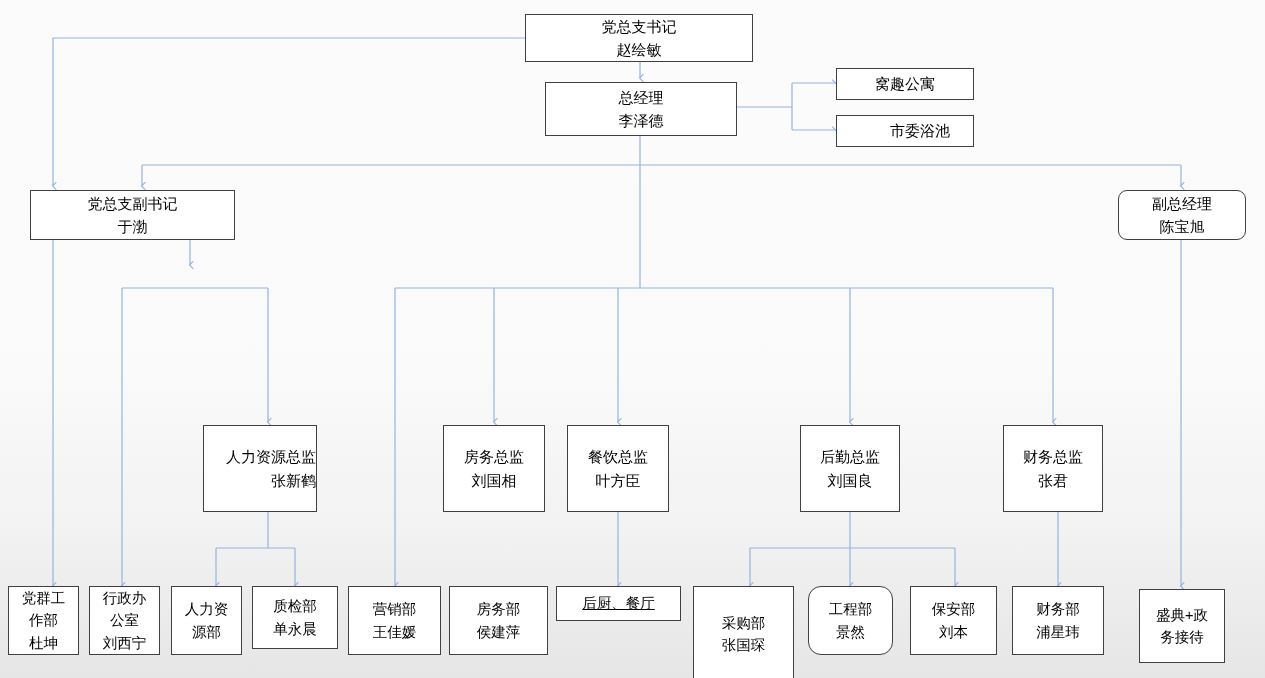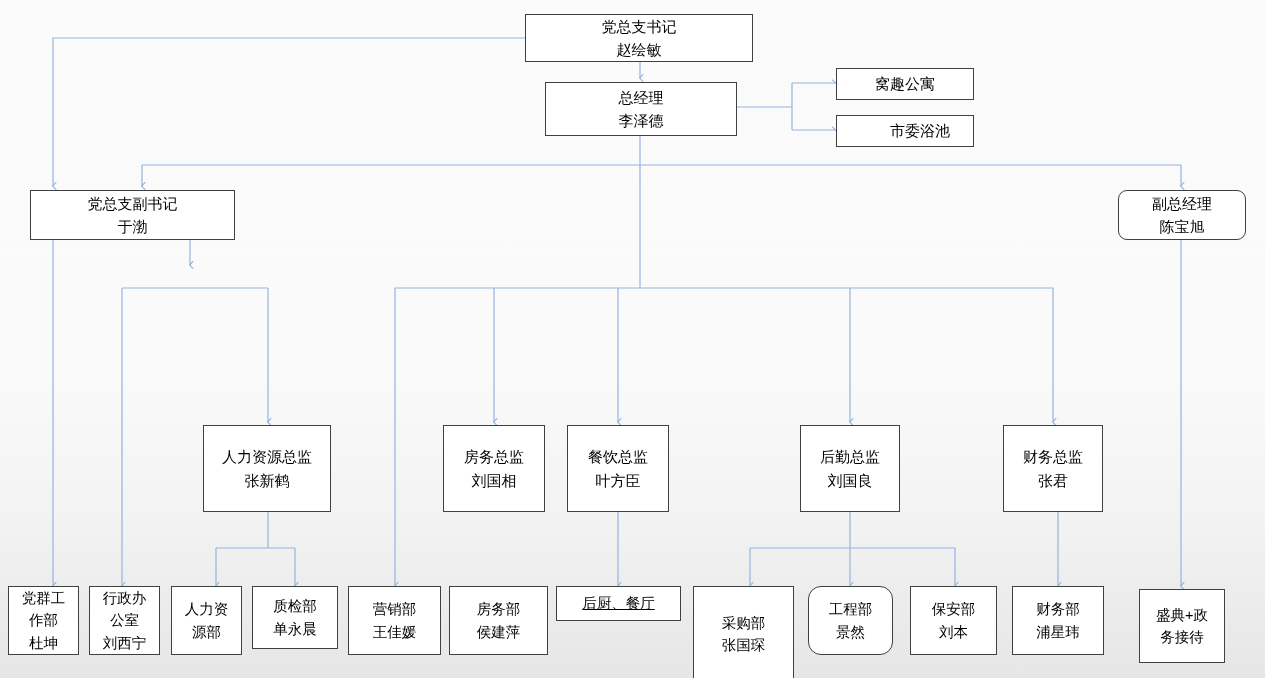--- a/index.html
+++ b/index.html
@@ -131,21 +131,21 @@
   <div class="node" style="left:30px; top:190px; width:205px; height:50px;">
     <span>党总支副书记</span>
     <span class="line2">于渤</span>
   </div>
 
   <div class="node" style="left:1118px; top:190px; width:128px; height:50px;border-radius:9px;">
     <span>副总经理</span>
     <span class="line2">陈宝旭</span>
   </div>
 
-  <div class="node" style="left:203px; top:425px; width:128px; height:87px;">
+  <div class="node" style="left:203px; top:425px; width:114px; height:87px;align-items:flex-end;">
     <span>人力资源总监</span>
     <span class="line2">张新鹤</span>
   </div>
 
   <div class="node" style="left:443px; top:425px; width:102px; height:87px;">
     <span>房务总监</span>
     <span class="line2">刘国相</span>
   </div>
 
   <div class="node" style="left:567px; top:425px; width:102px; height:87px;">

